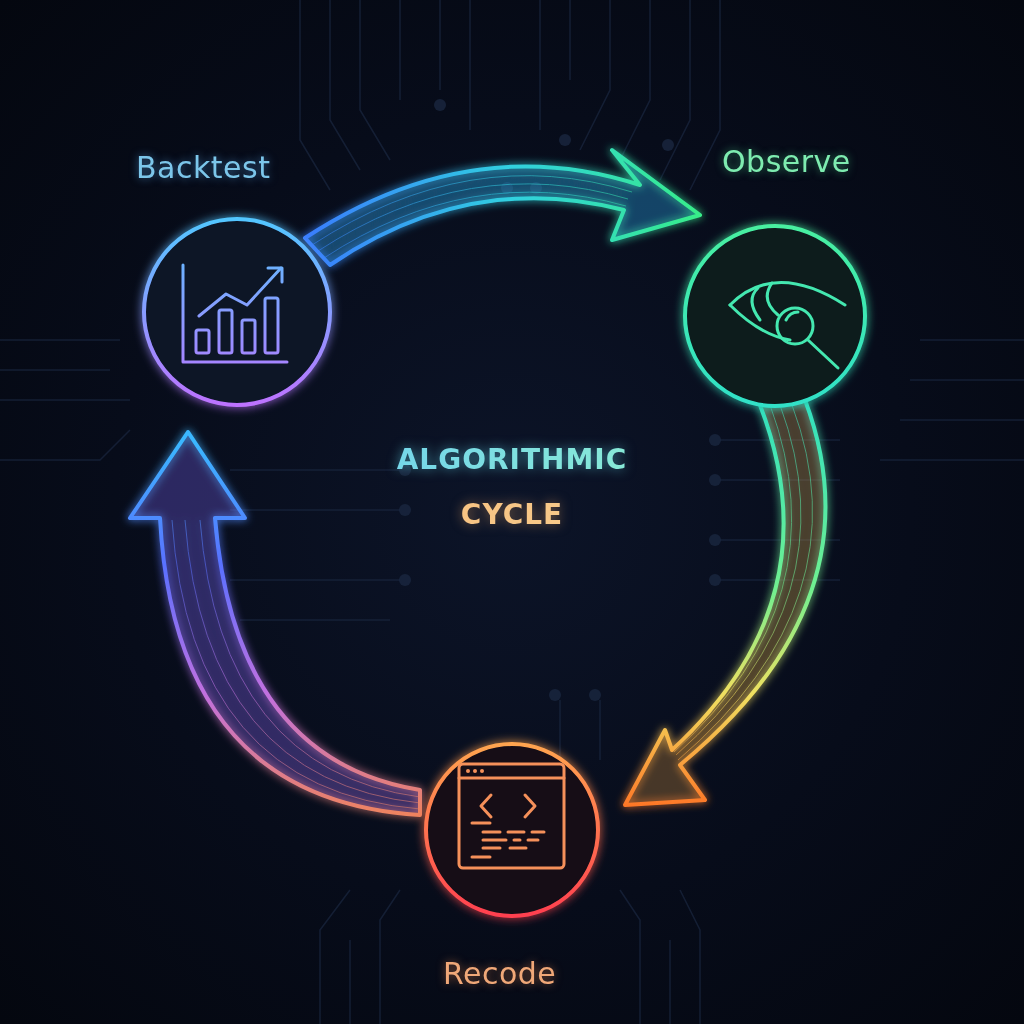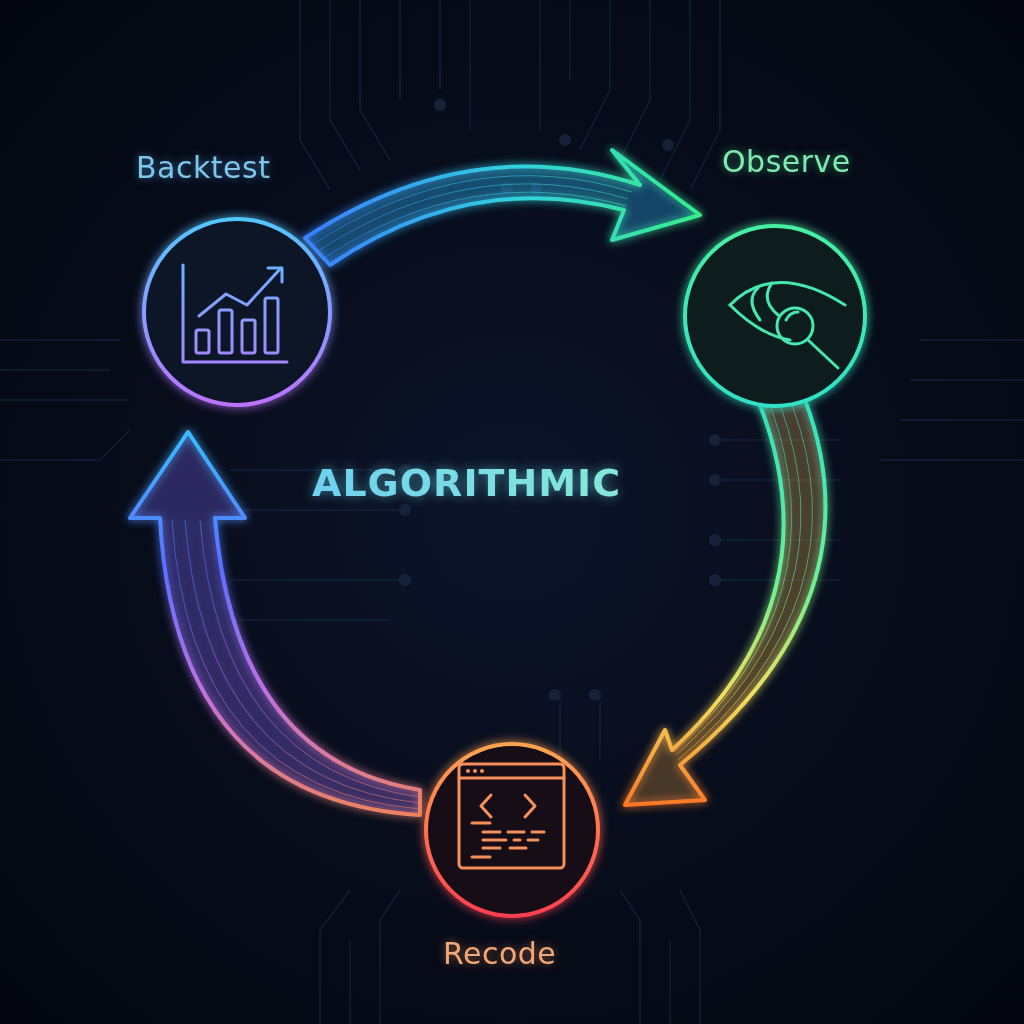--- a/index.html
+++ b/index.html
@@ -3,22 +3,22 @@
 <meta charset="utf-8">
 <style>
   html, body { margin:0; padding:0; background:#060a17; }
   body { width:1024px; height:1024px; overflow:hidden; position:relative; font-family:"DejaVu Sans", sans-serif; }
   #stage { position:absolute; left:0; top:0; width:1024px; height:1024px;
     background: radial-gradient(ellipse at 50% 50%, #0c1428 0%, #070c1a 55%, #04070f 100%); }
   svg.full { position:absolute; left:0; top:0; }
   .label { position:absolute; font-family:"DejaVu Sans", sans-serif; font-size:30px; letter-spacing:0.5px; white-space:nowrap; }
   #lbl-backtest { left:136px; top:150px; color:#7cc6ea; text-shadow:0 0 8px rgba(90,170,240,0.6); }
   #lbl-observe { left:722px; top:144px; color:#7eecb0; text-shadow:0 0 8px rgba(80,230,150,0.55); }
-  #lbl-recode { left:443px; top:936px; color:#f0a878; text-shadow:0 0 8px rgba(240,140,80,0.55);text-align:center; }
-  #title { position:absolute; left:312px; top:432px; width:400px; text-align:left; font-family:"DejaVu Sans", sans-serif; font-weight:bold; font-size:38px; line-height:55px; letter-spacing:1px;margin-top:24px; }
+  #lbl-recode { left:443px; top:956px; color:#f0a878; text-shadow:0 0 8px rgba(240,140,80,0.55);text-align:center; }
+  #title { position:absolute; left:312px; top:432px; width:400px; text-align:center; font-family:"DejaVu Sans", sans-serif; font-weight:bold; font-size:28px; line-height:55px; letter-spacing:1px; }
   #title div { display:block; }
   .t1 { background:linear-gradient(90deg,#6fd0f0,#8ef0d0); -webkit-background-clip:text; background-clip:text; color:transparent; filter:drop-shadow(0 0 6px rgba(100,220,240,0.55)); }
   .t2 { background:linear-gradient(90deg,#c6b8f4,#d8eefa 45%,#b8f4a8); -webkit-background-clip:text; background-clip:text; color:transparent; filter:drop-shadow(0 0 6px rgba(190,230,200,0.45)); }
   .t3 { background:linear-gradient(90deg,#f6bc7c,#f8d090); -webkit-background-clip:text; background-clip:text; color:transparent; filter:drop-shadow(0 0 6px rgba(240,170,100,0.5)); }
 </style>
 </head>
 <body>
 
 <div id="stage">
 
@@ -204,14 +204,15 @@
       </g>
     </g>
   </svg>
 
   <div class="label" id="lbl-backtest">Backtest</div>
   <div class="label" id="lbl-observe">Observe</div>
   <div class="label" id="lbl-recode">Recode</div>
 
   <div id="title">
     <div class="t1">ALGORITHMIC</div>
+    <div class="t3">CYCLE</div>
   </div>
 </div>
 
 </body></html>

